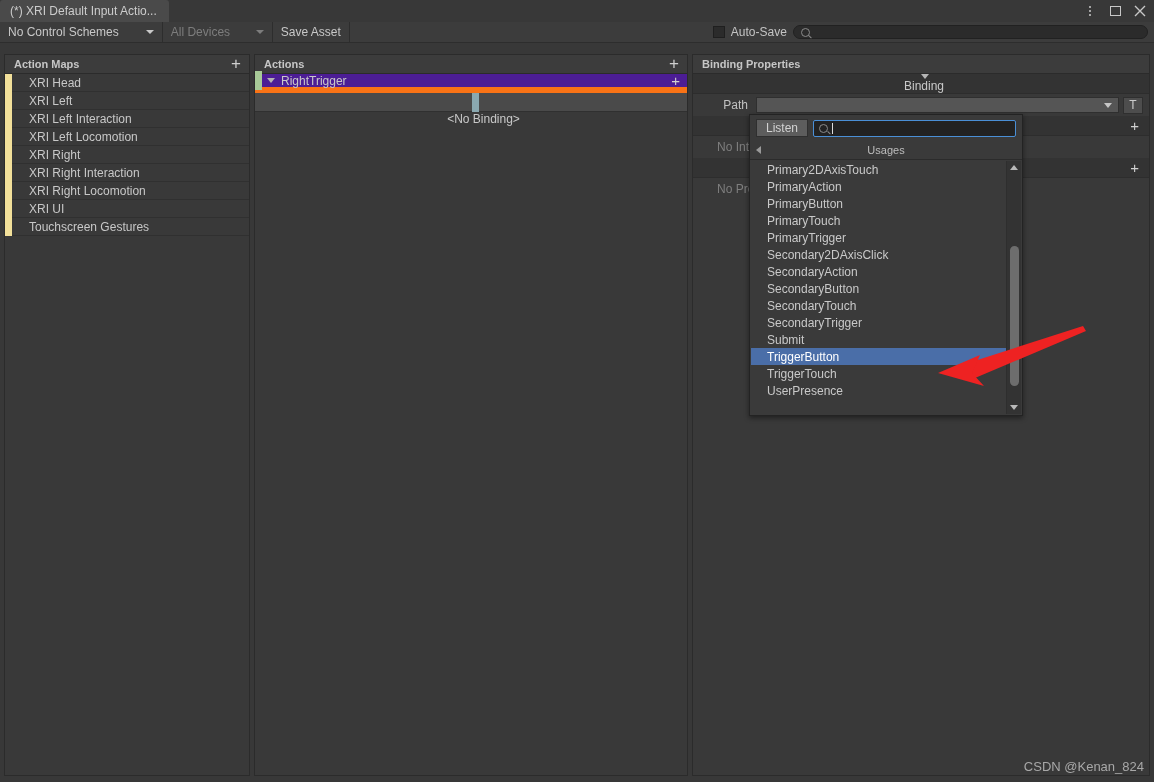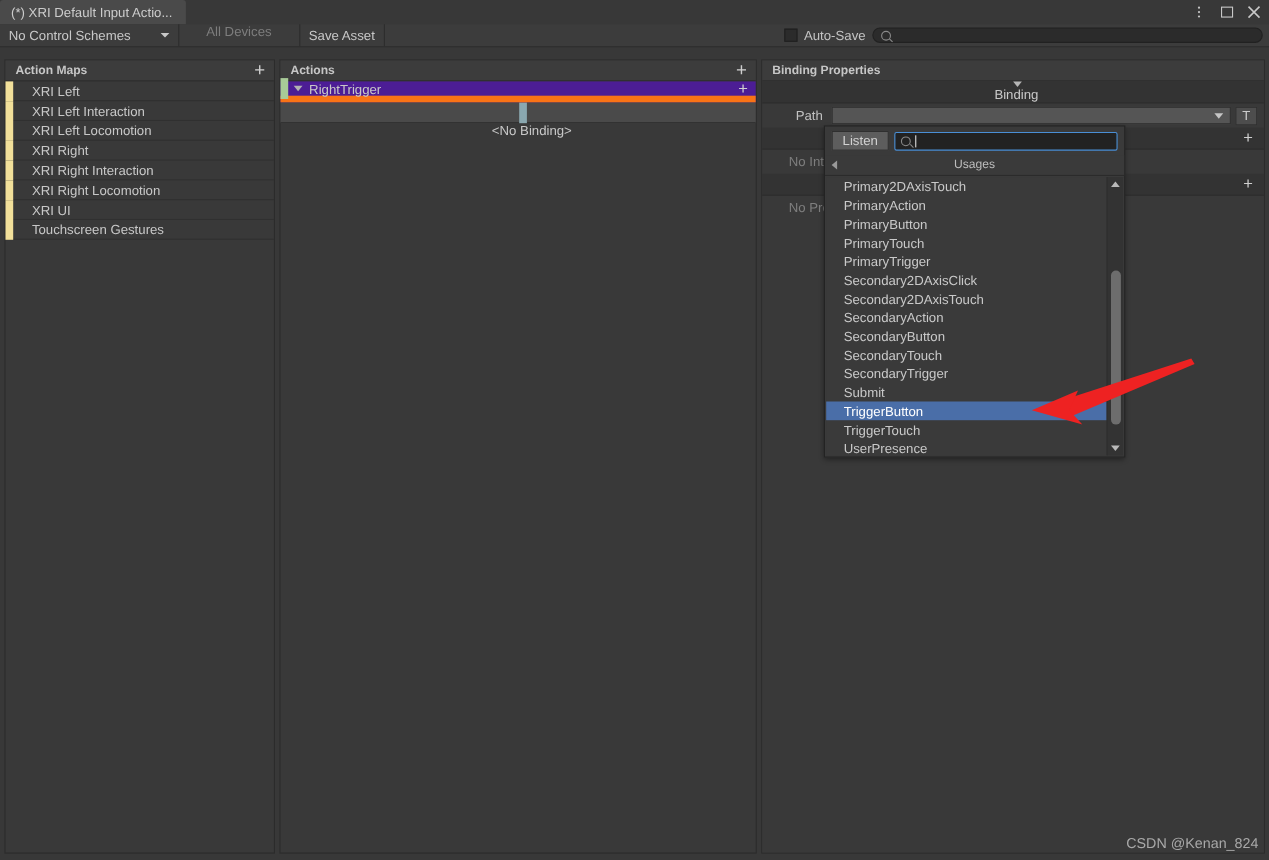--- a/index.html
+++ b/index.html
@@ -77,21 +77,21 @@
     height: 20px;
     display: flex; align-items: center;
     padding: 0 8px;
     border-right: 1px solid #2d2d2d;
     color: #c8c8c8;
     font-size: 12px;
     white-space: nowrap;
     box-sizing: border-box;
     gap: 21px;
   }
-  .tb-item.dim { color: #7d7d7d; flex-direction: column; }
+  .tb-item.dim { color: #7d7d7d; }
   .tb-caret {
     margin-left: 6px;
     width: 0; height: 0;
     border-left: 4px solid transparent;
     border-right: 4px solid transparent;
     border-top: 4px solid #c8c8c8;
   }
   .tb-caret.dim { border-top-color: #7d7d7d; }
   .autosave {
     display: flex; align-items: center; gap: 6px;
@@ -466,20 +466,24 @@
   </div>
 
   <div class="panel" id="action-maps-panel">
     <div class="panel-header">
       <span>Action Maps</span>
       <span class="hdr-plus">+</span>
     </div>
     <div class="maps-list" id="maps-list">
         <div class="map-row">
           <span class="map-accent" style="background: rgb(242, 224, 154);"></span>
+          <span class="map-label">XRI Head</span>
+        </div>
+        <div class="map-row">
+          <span class="map-accent" style="background: rgb(242, 224, 154);"></span>
           <span class="map-label">XRI Left</span>
         </div>
         <div class="map-row">
           <span class="map-accent" style="background: rgb(242, 224, 154);"></span>
           <span class="map-label">XRI Left Interaction</span>
         </div>
         <div class="map-row">
           <span class="map-accent" style="background: rgb(242, 224, 154);"></span>
           <span class="map-label">XRI Left Locomotion</span>
         </div>
@@ -573,21 +577,20 @@
       <span class="dd-back"></span>
       <span class="dd-header-title">Usages</span>
     </div>
     <div class="dd-list" id="dd-list">
         <div class="dd-item">Primary2DAxisTouch</div>
         <div class="dd-item">PrimaryAction</div>
         <div class="dd-item">PrimaryButton</div>
         <div class="dd-item">PrimaryTouch</div>
         <div class="dd-item">PrimaryTrigger</div>
         <div class="dd-item">Secondary2DAxisClick</div>
-        <div class="dd-item">Secondary2DAxisTouch</div>
         <div class="dd-item">SecondaryAction</div>
         <div class="dd-item">SecondaryButton</div>
         <div class="dd-item">SecondaryTouch</div>
         <div class="dd-item">SecondaryTrigger</div>
         <div class="dd-item">Submit</div>
         <div class="dd-item selected" style="background: rgb(74, 110, 168);">TriggerButton</div>
         <div class="dd-item">TriggerTouch</div>
         <div class="dd-item">UserPresence</div>
       </div>
     <div class="dd-scroll">

